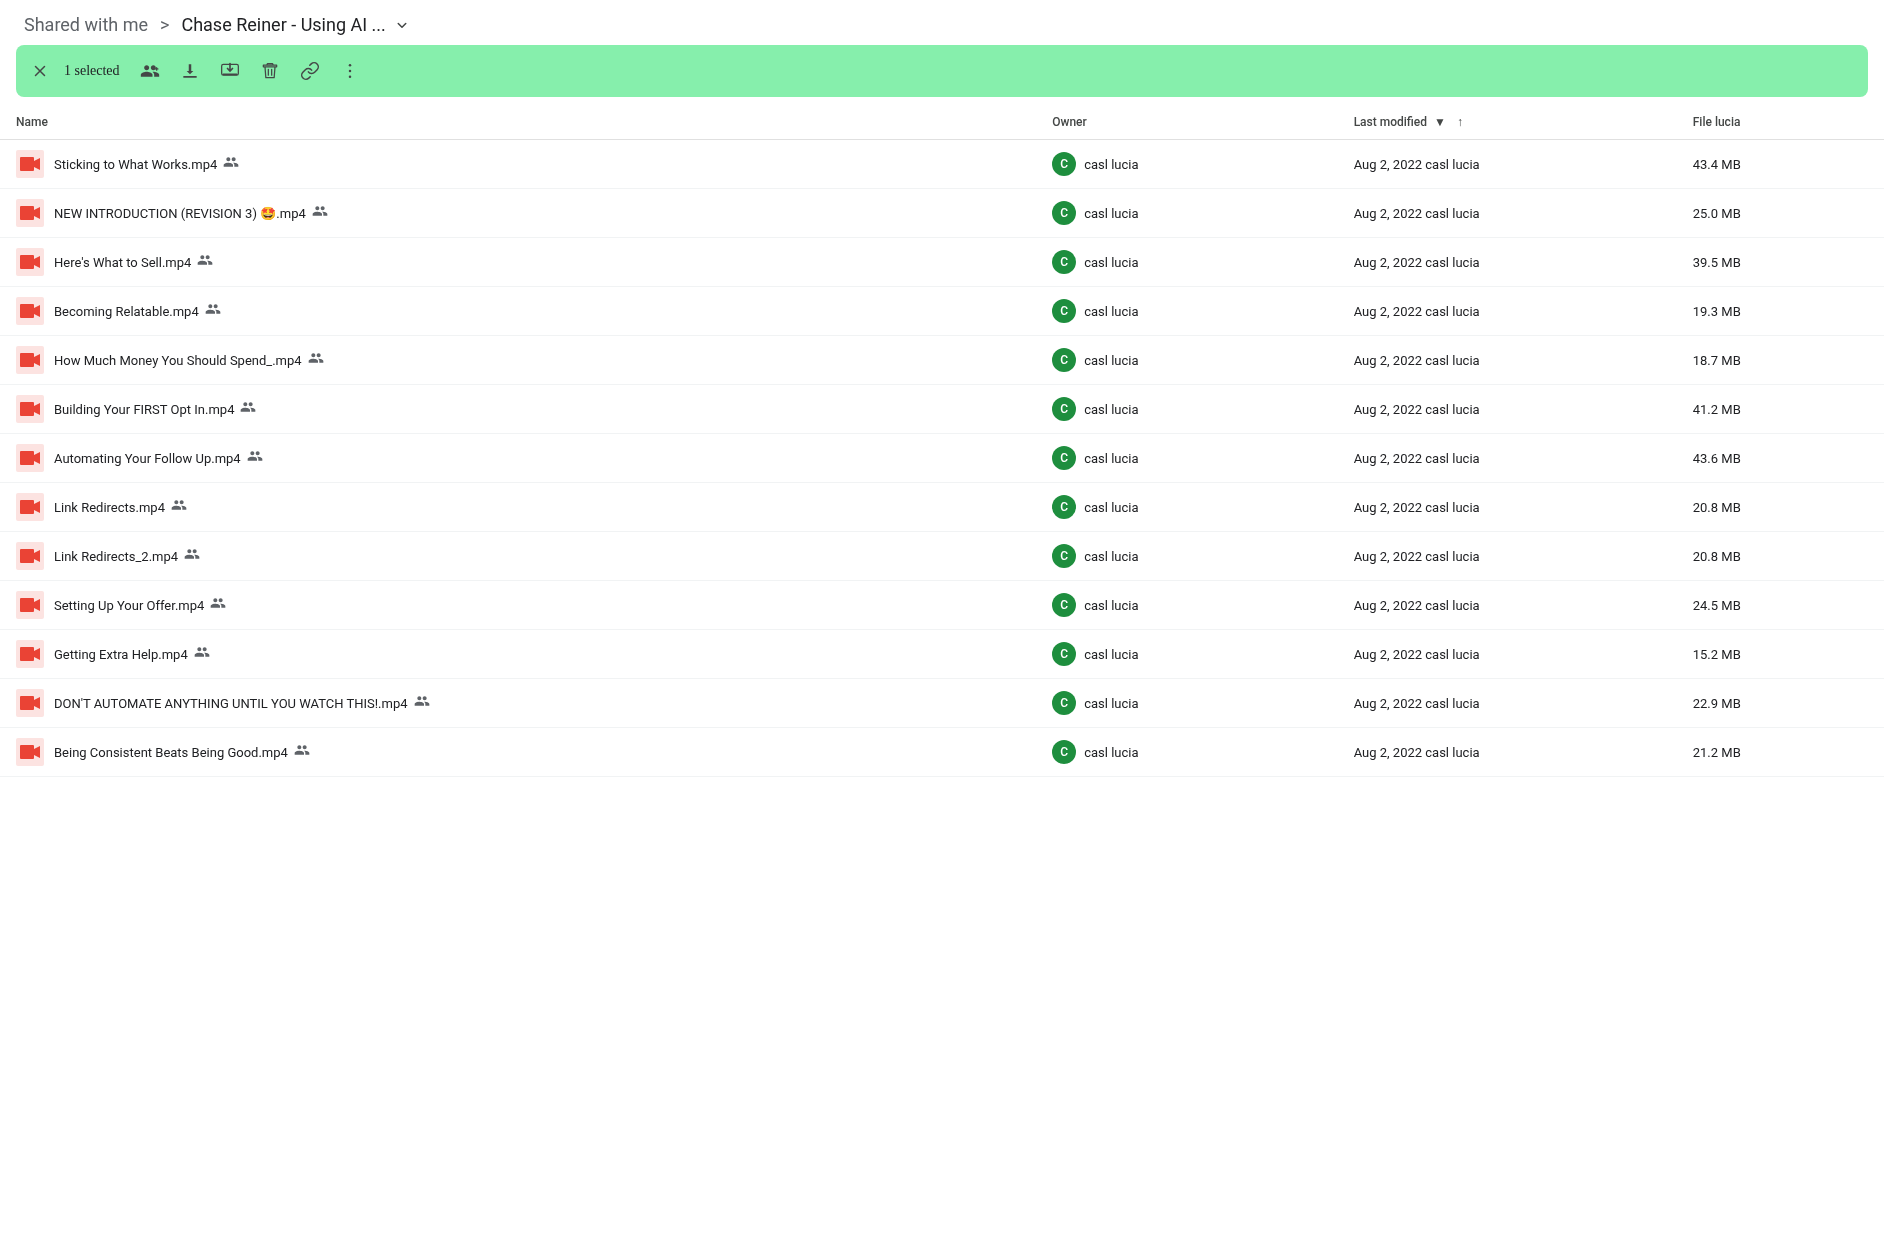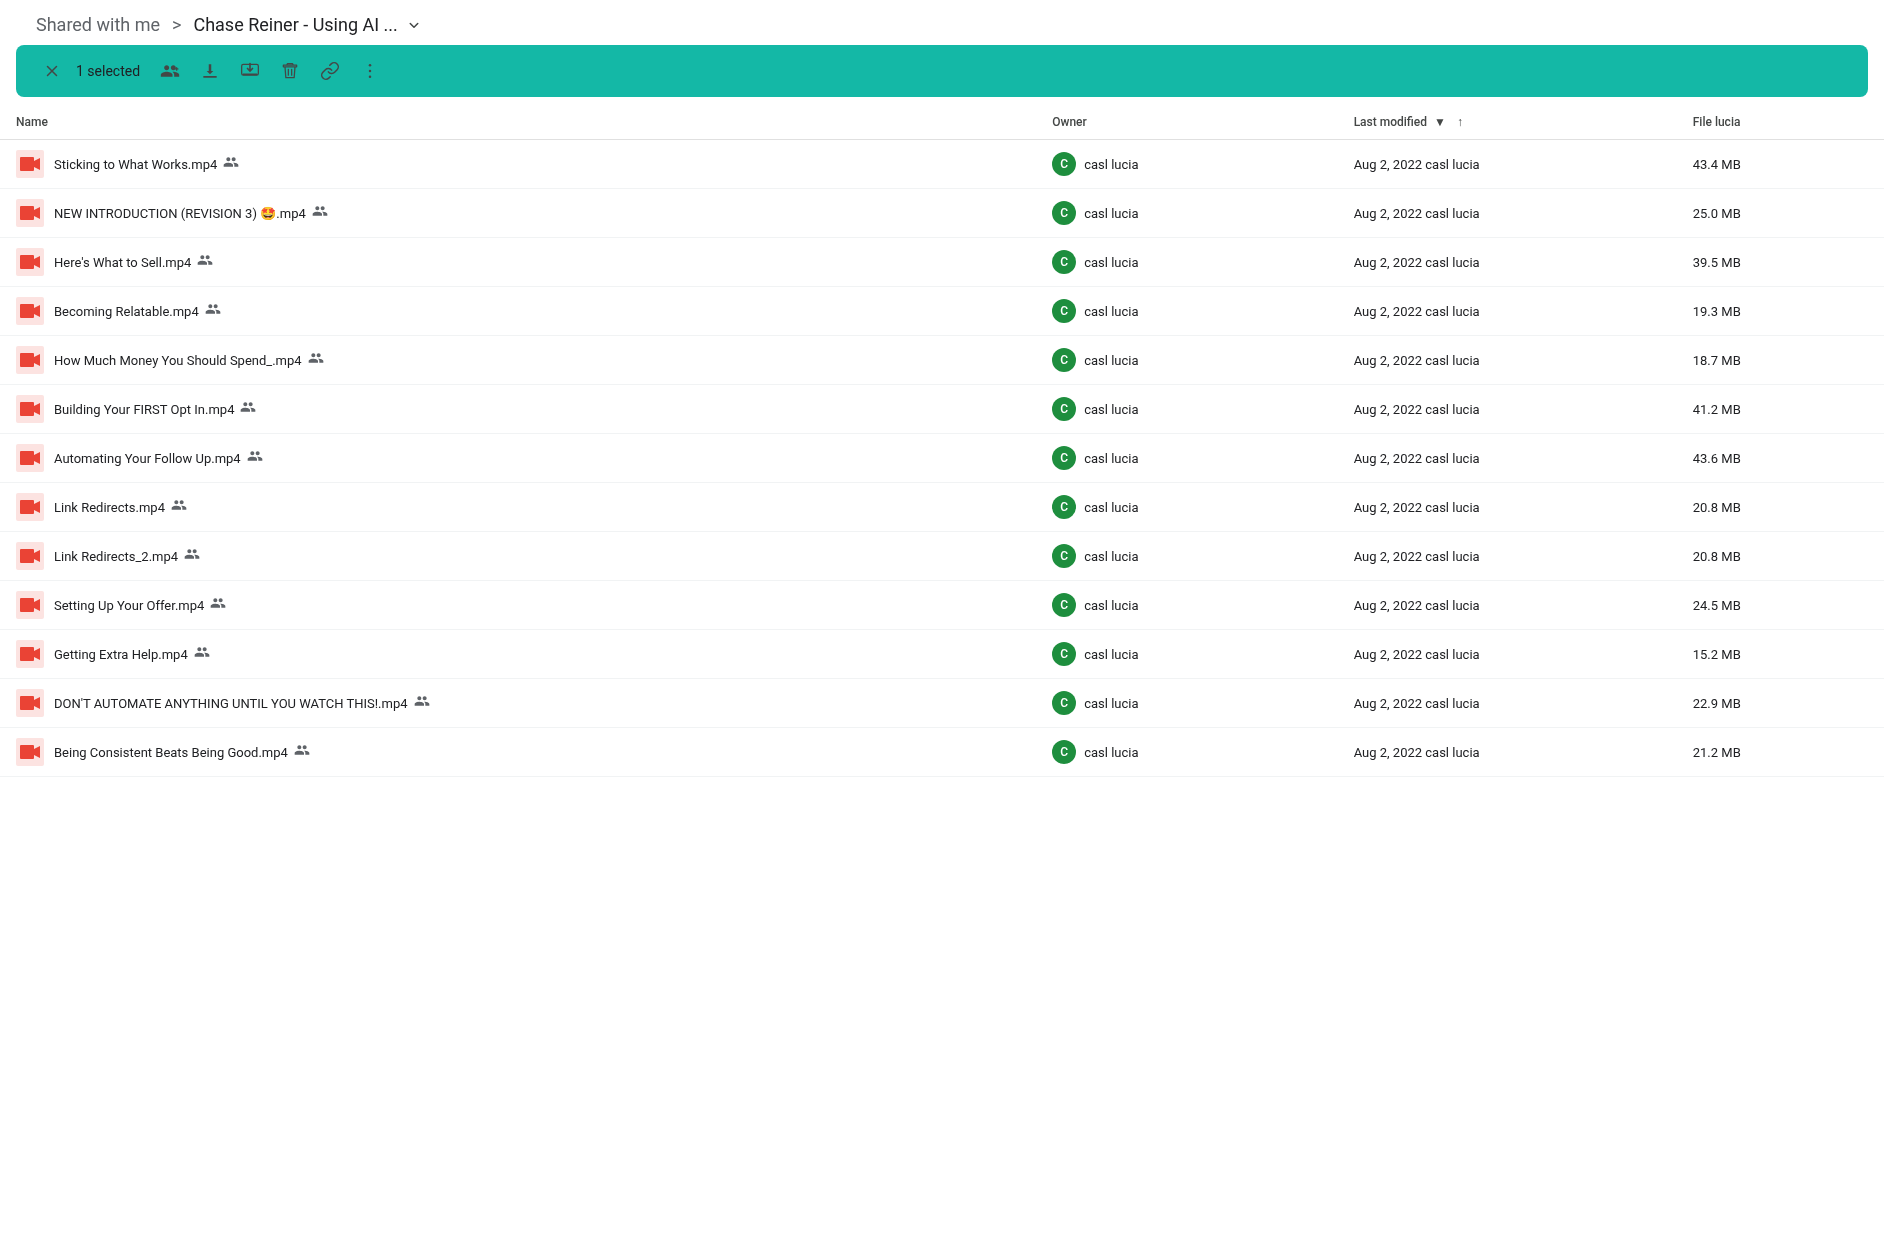--- a/index.html
+++ b/index.html
@@ -15,21 +15,20 @@
       display: flex;
       align-items: center;
       padding: 14px 24px 10px 24px;
       gap: 8px;
     }
     .breadcrumb-shared {
       font-size: 18px;
       color: #5f6368;
       font-weight: 400;
       cursor: pointer;
-      margin-left: 12px;
     }
     .breadcrumb-separator {
       font-size: 18px;
       color: #5f6368;
       margin: 0 4px;
     }
     .breadcrumb-current {
       display: flex;
       align-items: center;
       gap: 6px;
@@ -43,25 +42,26 @@
       height: 20px;
       display: inline-flex;
       align-items: center;
       justify-content: center;
     }
 
     
     .toolbar {
       display: flex;
       align-items: center;
-      background: #14b8a6;
-      padding: 8px 20px;
+      background: #86efac;
+      padding: 8px 8px;
       gap: 4px;
       border-radius: 8px;
       margin: 0 16px 8px 16px;
+      font-family: Liberation Serif, serif;
     }
     .toolbar-close {
       width: 32px;
       height: 32px;
       border: none;
       background: none;
       cursor: pointer;
       display: flex;
       align-items: center;
       justify-content: center;

